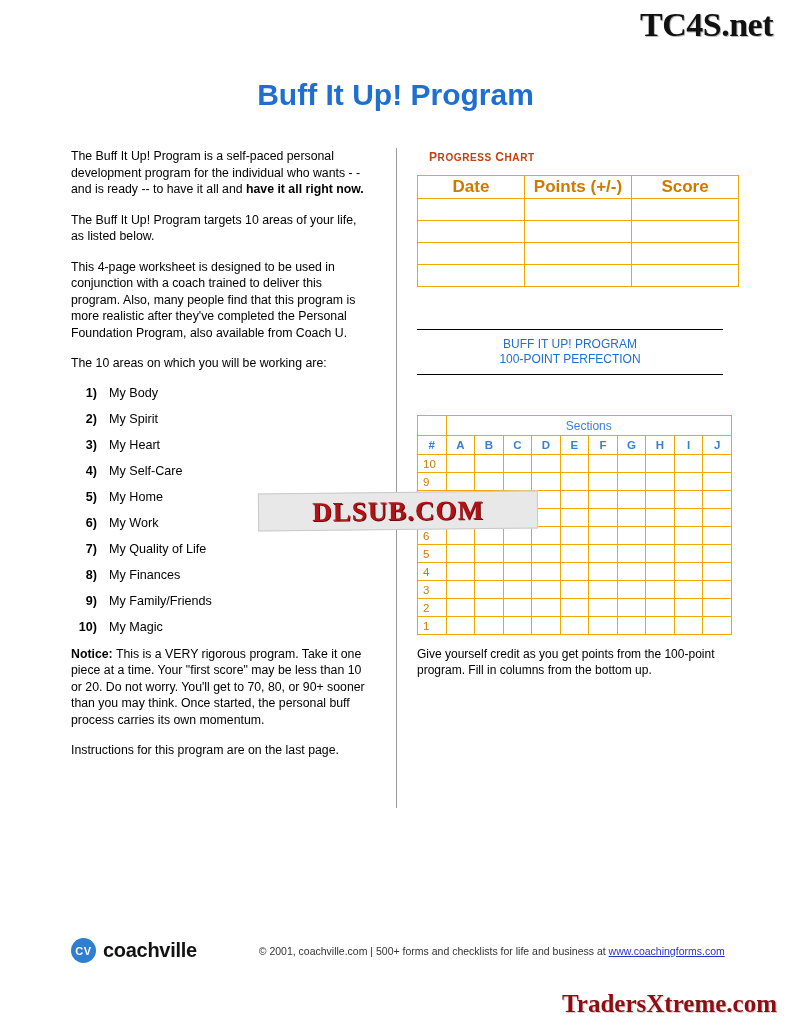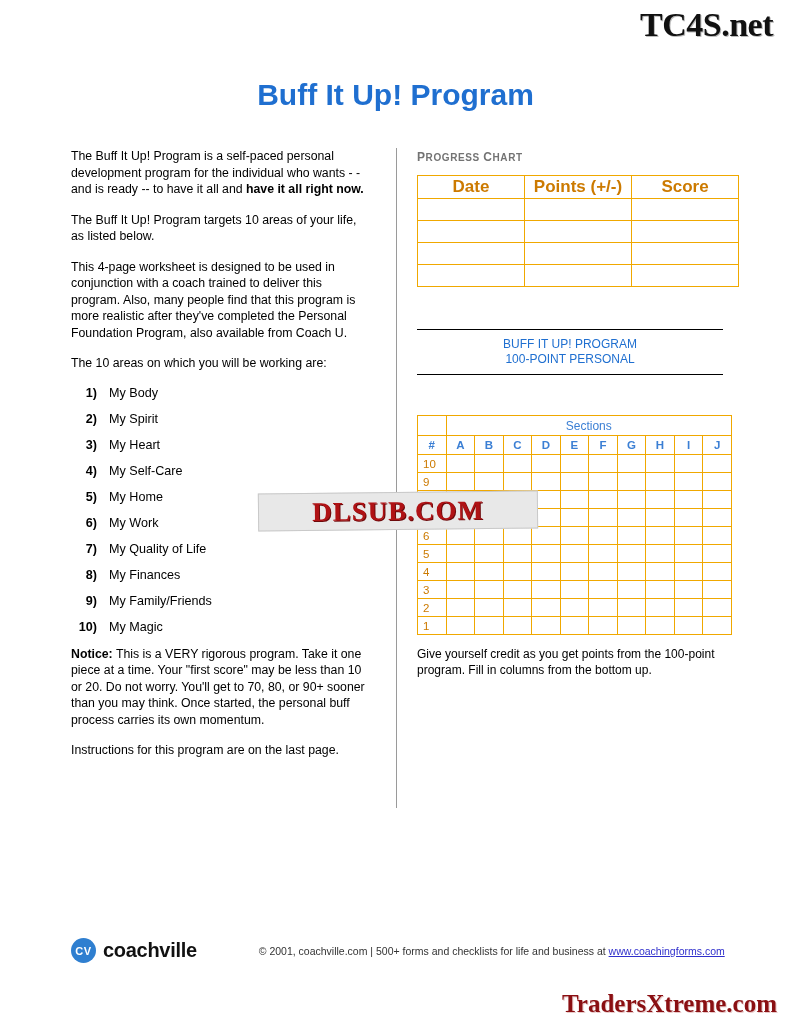--- a/index.html
+++ b/index.html
@@ -137,22 +137,23 @@
   
   .right-col {
     position: absolute;
     left: 417px;
     top: 150px;
     width: 322px;
   }
   .prog-title {
     font-weight: bold;
     font-size: 12px;
-    color: #737373;
+    color: #c2410c;
     letter-spacing: 0.6px;
+    margin-left: 12px;
   }
   .prog-title .sc { font-size: 10px; }
 
   table.progress {
     margin-top: 11px;
     border-collapse: collapse;
     width: 322px;
     table-layout: fixed;
   }
   table.progress th, table.progress td {
@@ -323,21 +324,21 @@
       <tr>
             <td></td>
             <td></td>
             <td></td>
           </tr>
     </tbody>
       </table>
 
     <div class="checklist-box">
       <div>BUFF IT UP! PROGRAM</div>
-      <div>100-POINT PERSONAL</div>
+      <div>100-POINT PERFECTION</div>
     </div>
 
     <table class="sections">
       <tbody>
           <tr>
         <td style="border:1px solid #f0a800;"></td>
         <td class="sections-head" colspan="10">Sections</td>
       </tr>
       <tr>
         <td class="col-letter">#</td>

